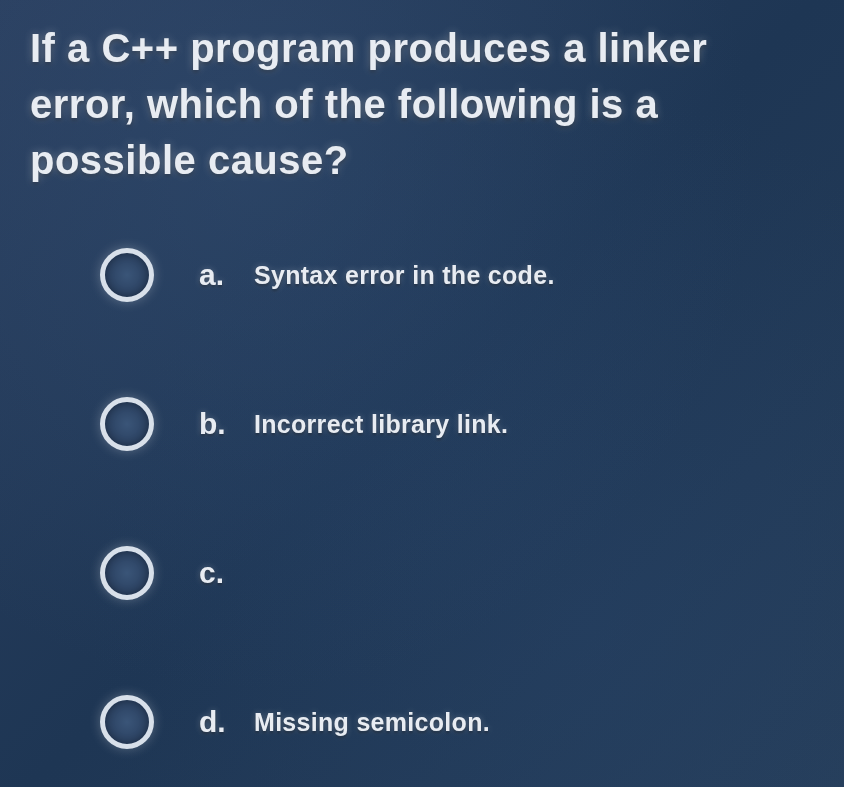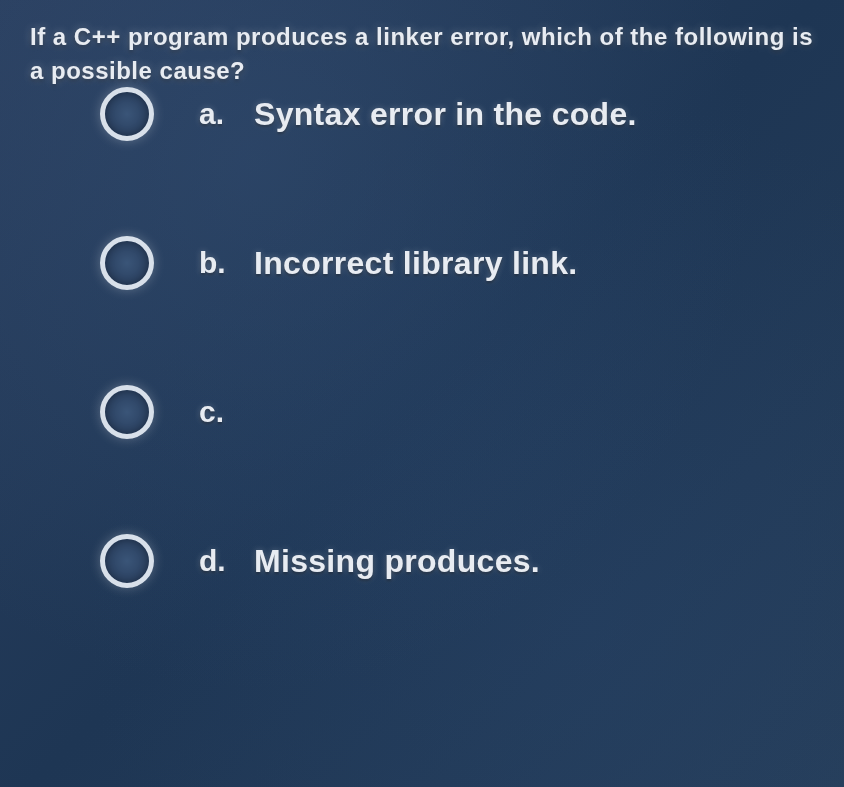--- a/index.html
+++ b/index.html
@@ -22,23 +22,24 @@
       position: absolute;
       top: 0;
       left: 0;
       right: 0;
       bottom: 0;
       background: radial-gradient(ellipse at 30% 20%, rgba(60,90,130,0.3) 0%, transparent 60%),
                   radial-gradient(ellipse at 70% 80%, rgba(40,70,110,0.3) 0%, transparent 60%);
       pointer-events: none;
     }
     .question-text {
-      font-size: 24px;
+      font-size: 40px;
       font-weight: bold;
       line-height: 1.4;
+      margin-bottom: 60px;
       text-shadow: 0 0 8px rgba(255,255,255,0.3), 0 2px 4px rgba(0,0,0,0.4);
       letter-spacing: 0.5px;
       position: relative;
       z-index: 1;
     }
     .options-container {
       padding-left: 70px;
       position: relative;
       z-index: 1;
     }
@@ -62,21 +63,21 @@
       box-shadow: 0 0 12px rgba(255,255,255,0.25), inset 0 0 8px rgba(0,0,0,0.3);
     }
     .option-label {
       font-size: 30px;
       font-weight: bold;
       margin-right: 20px;
       text-shadow: 0 0 6px rgba(255,255,255,0.25), 0 2px 3px rgba(0,0,0,0.4);
       min-width: 35px;
     }
     .option-text {
-      font-size: 32px;
+      font-size: 25px;
       font-weight: bold;
       text-shadow: 0 0 6px rgba(255,255,255,0.25), 0 2px 3px rgba(0,0,0,0.4);
       letter-spacing: 0.3px;
     }
   </style>
 </head>
 <body>
 
 <div class="question-text">If a C++ program produces a linker error, which of the following is a possible cause?</div>
 
@@ -91,15 +92,15 @@
     <span class="option-label">b.</span>
     <span class="option-text">Incorrect library link.</span>
   </div>
   <div class="option">
     <div class="radio-circle"></div>
     <span class="option-label">c.</span>
   </div>
   <div class="option">
     <div class="radio-circle"></div>
     <span class="option-label">d.</span>
-    <span class="option-text">Missing produces.</span>
+    <span class="option-text">Missing semicolon.</span>
   </div>
 </div>
 
 </body></html>

